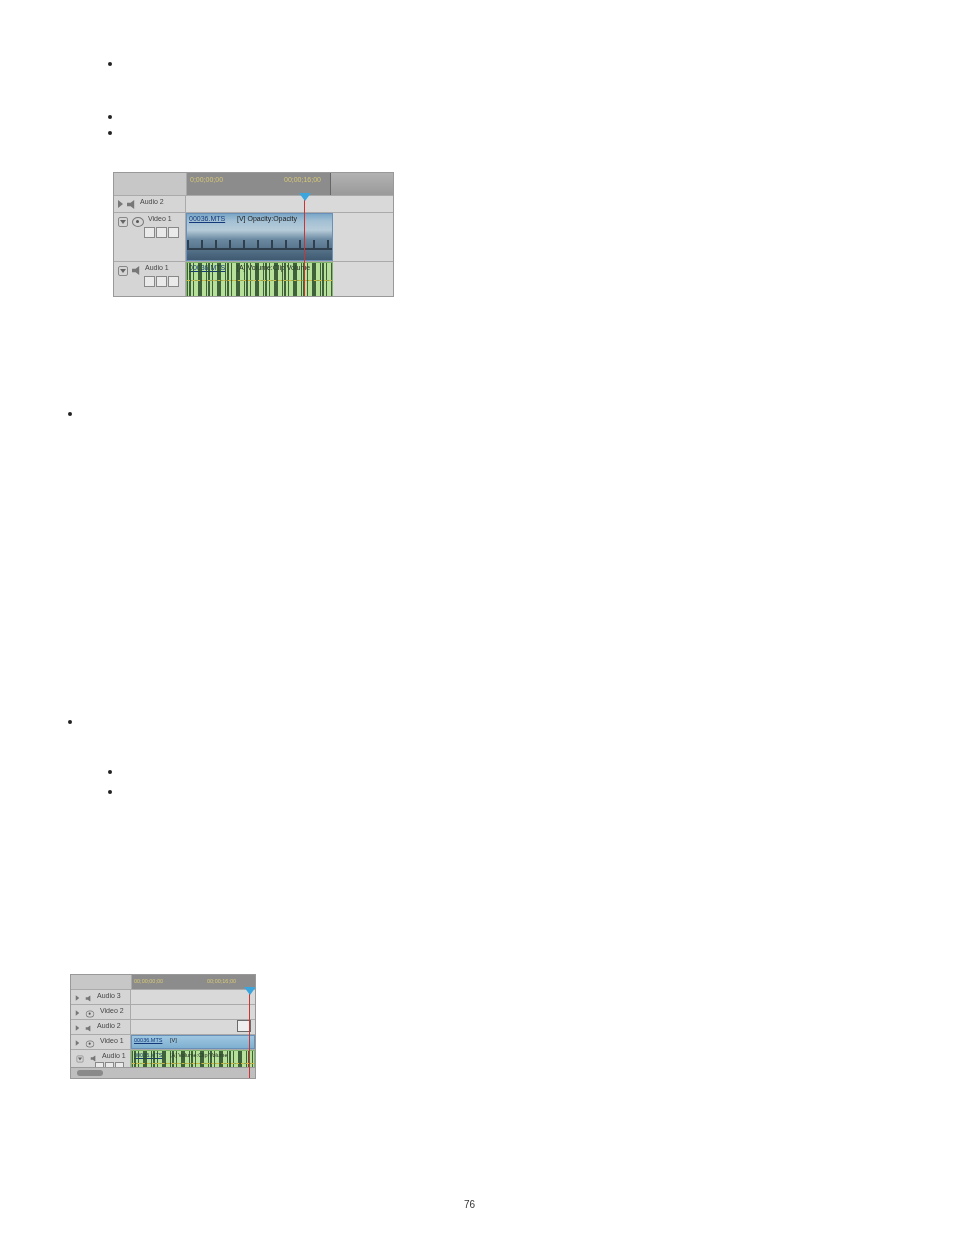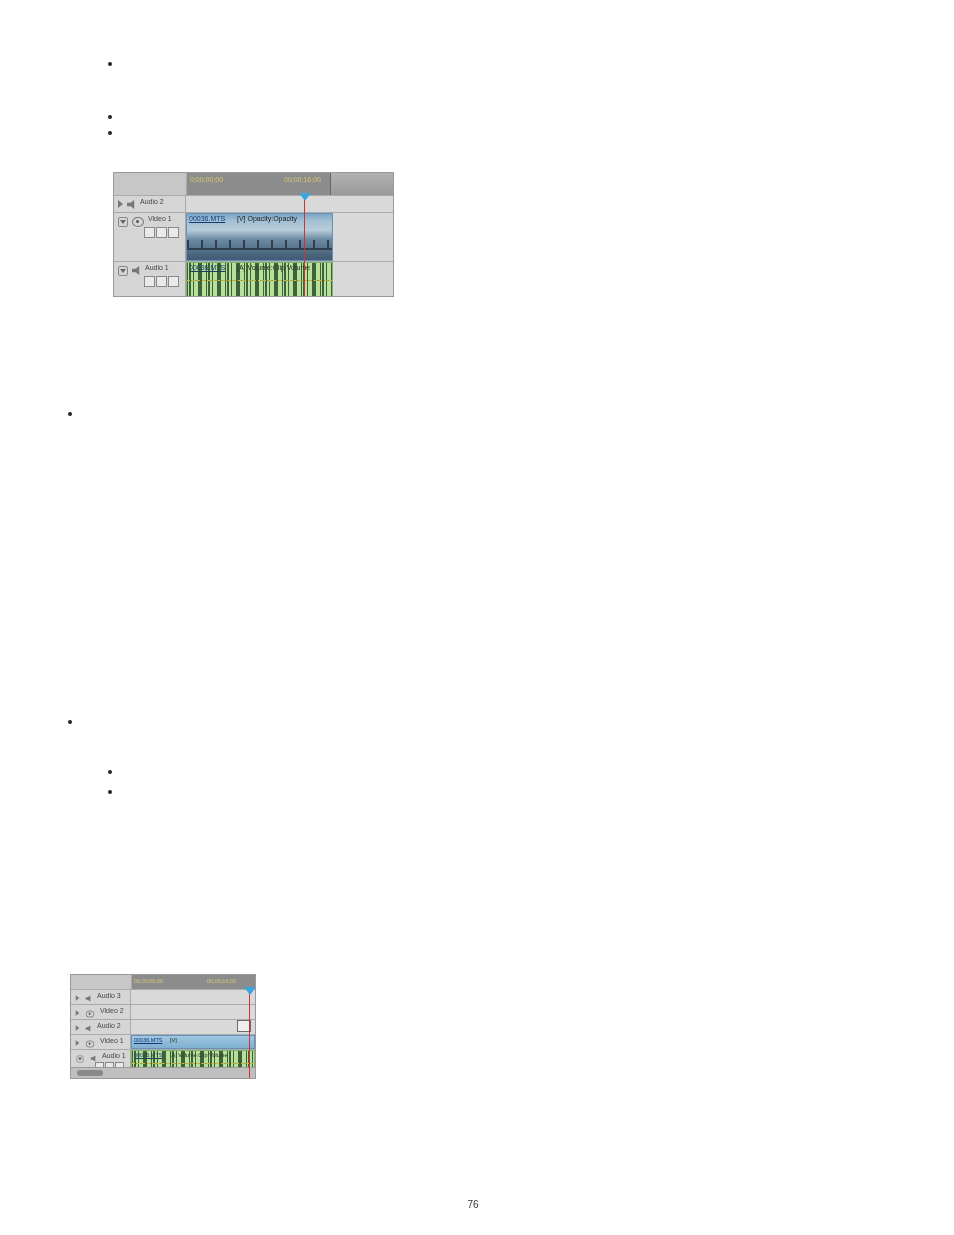--- a/index.html
+++ b/index.html
@@ -10,21 +10,20 @@
     height: 1235px;
     font-family: Arial, sans-serif;
     font-size: 11px;
     color: #222;
     position: relative;
   }
   .page {
     position: relative;
     width: 939px;
     height: 1235px;
-    padding-left: 7px;
   }
   .page-number {
     position: absolute;
     bottom: 25px;
     left: 0;
     right: 0;
     text-align: center;
     font-size: 10px;
     color: #333;
   }

